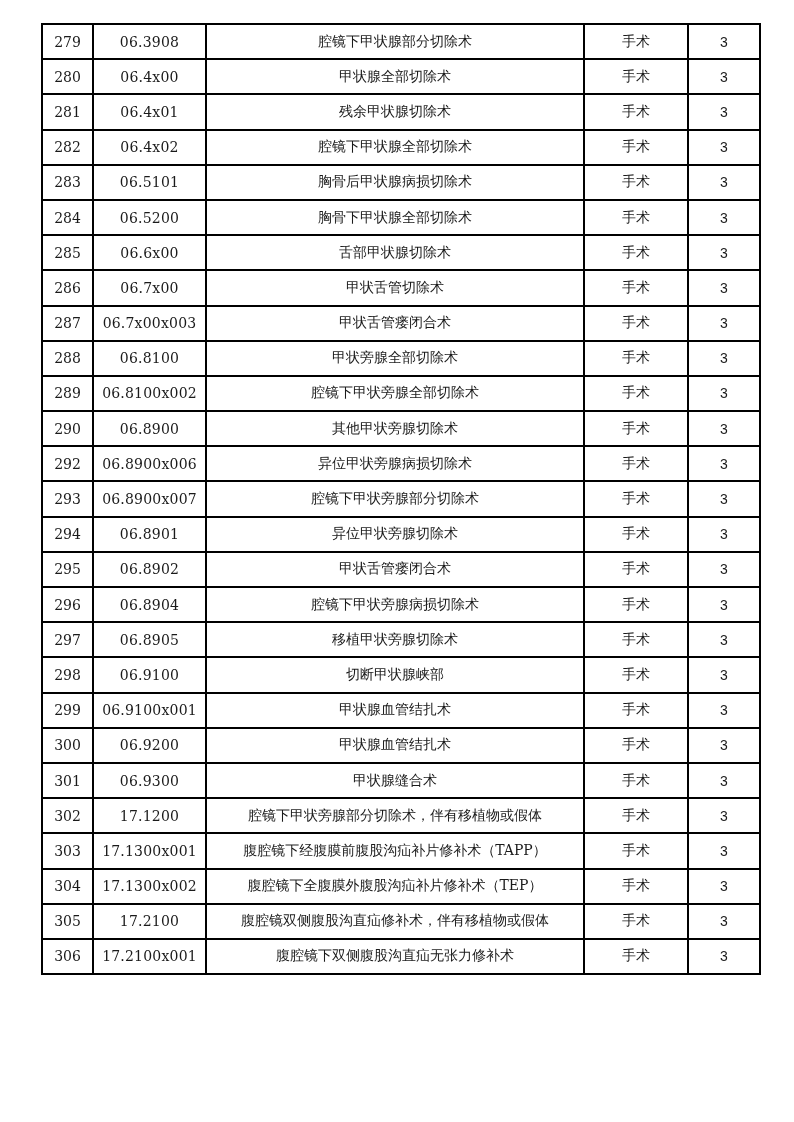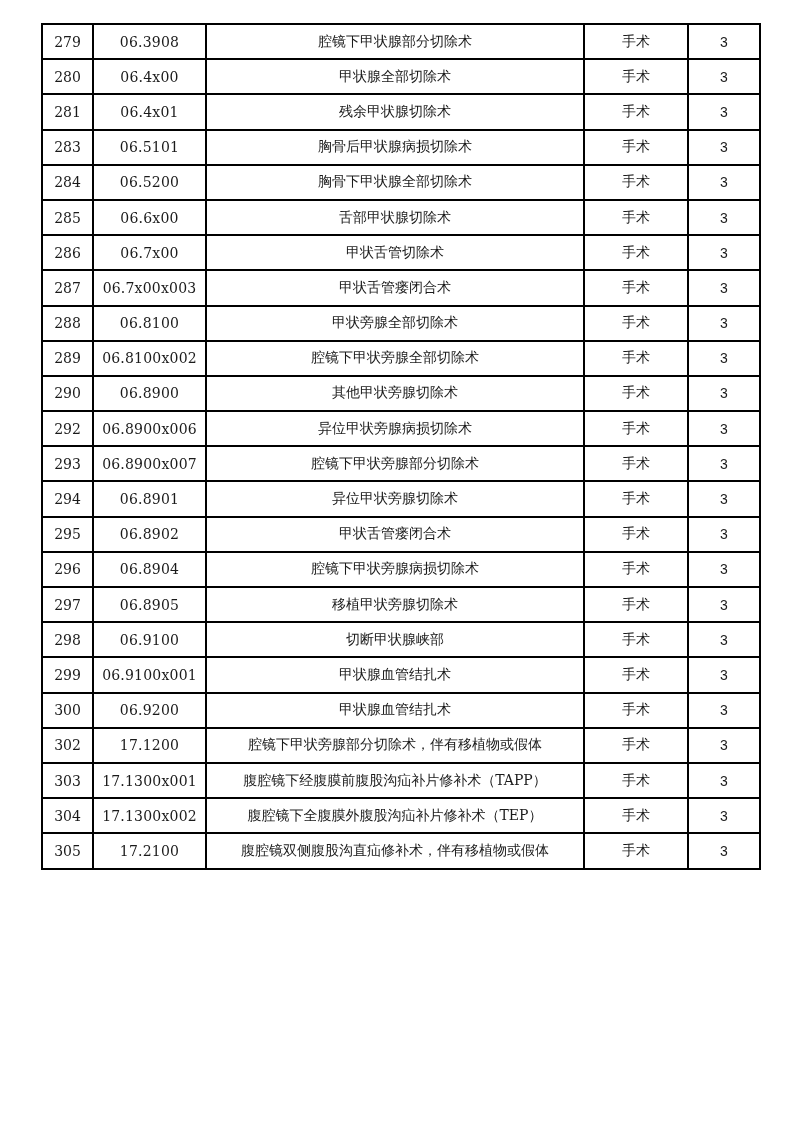--- a/index.html
+++ b/index.html
@@ -36,20 +36,27 @@
         <td class="c-grade">3</td>
       </tr>
       <tr>
         <td class="c-no">281</td>
         <td class="c-code">06.4x01</td>
         <td class="c-name">残余甲状腺切除术</td>
         <td class="c-type">手术</td>
         <td class="c-grade">3</td>
       </tr>
       <tr>
+        <td class="c-no">282</td>
+        <td class="c-code">06.4x02</td>
+        <td class="c-name">腔镜下甲状腺全部切除术</td>
+        <td class="c-type">手术</td>
+        <td class="c-grade">3</td>
+      </tr>
+      <tr>
         <td class="c-no">283</td>
         <td class="c-code">06.5101</td>
         <td class="c-name">胸骨后甲状腺病损切除术</td>
         <td class="c-type">手术</td>
         <td class="c-grade">3</td>
       </tr>
       <tr>
         <td class="c-no">284</td>
         <td class="c-code">06.5200</td>
         <td class="c-name">胸骨下甲状腺全部切除术</td>
@@ -155,20 +162,27 @@
         <td class="c-grade">3</td>
       </tr>
       <tr>
         <td class="c-no">300</td>
         <td class="c-code">06.9200</td>
         <td class="c-name">甲状腺血管结扎术</td>
         <td class="c-type">手术</td>
         <td class="c-grade">3</td>
       </tr>
       <tr>
+        <td class="c-no">301</td>
+        <td class="c-code">06.9300</td>
+        <td class="c-name">甲状腺缝合术</td>
+        <td class="c-type">手术</td>
+        <td class="c-grade">3</td>
+      </tr>
+      <tr>
         <td class="c-no">302</td>
         <td class="c-code">17.1200</td>
         <td class="c-name">腔镜下甲状旁腺部分切除术，伴有移植物或假体</td>
         <td class="c-type">手术</td>
         <td class="c-grade">3</td>
       </tr>
       <tr>
         <td class="c-no">303</td>
         <td class="c-code">17.1300x001</td>
         <td class="c-name">腹腔镜下经腹膜前腹股沟疝补片修补术（TAPP）</td>
@@ -179,17 +193,24 @@
         <td class="c-no">304</td>
         <td class="c-code">17.1300x002</td>
         <td class="c-name">腹腔镜下全腹膜外腹股沟疝补片修补术（TEP）</td>
         <td class="c-type">手术</td>
         <td class="c-grade">3</td>
       </tr>
       <tr>
         <td class="c-no">305</td>
         <td class="c-code">17.2100</td>
         <td class="c-name">腹腔镜双侧腹股沟直疝修补术，伴有移植物或假体</td>
+        <td class="c-type">手术</td>
+        <td class="c-grade">3</td>
+      </tr>
+      <tr>
+        <td class="c-no">306</td>
+        <td class="c-code">17.2100x001</td>
+        <td class="c-name">腹腔镜下双侧腹股沟直疝无张力修补术</td>
         <td class="c-type">手术</td>
         <td class="c-grade">3</td>
       </tr>
     </tbody>
 </table>
 
 </body></html>

